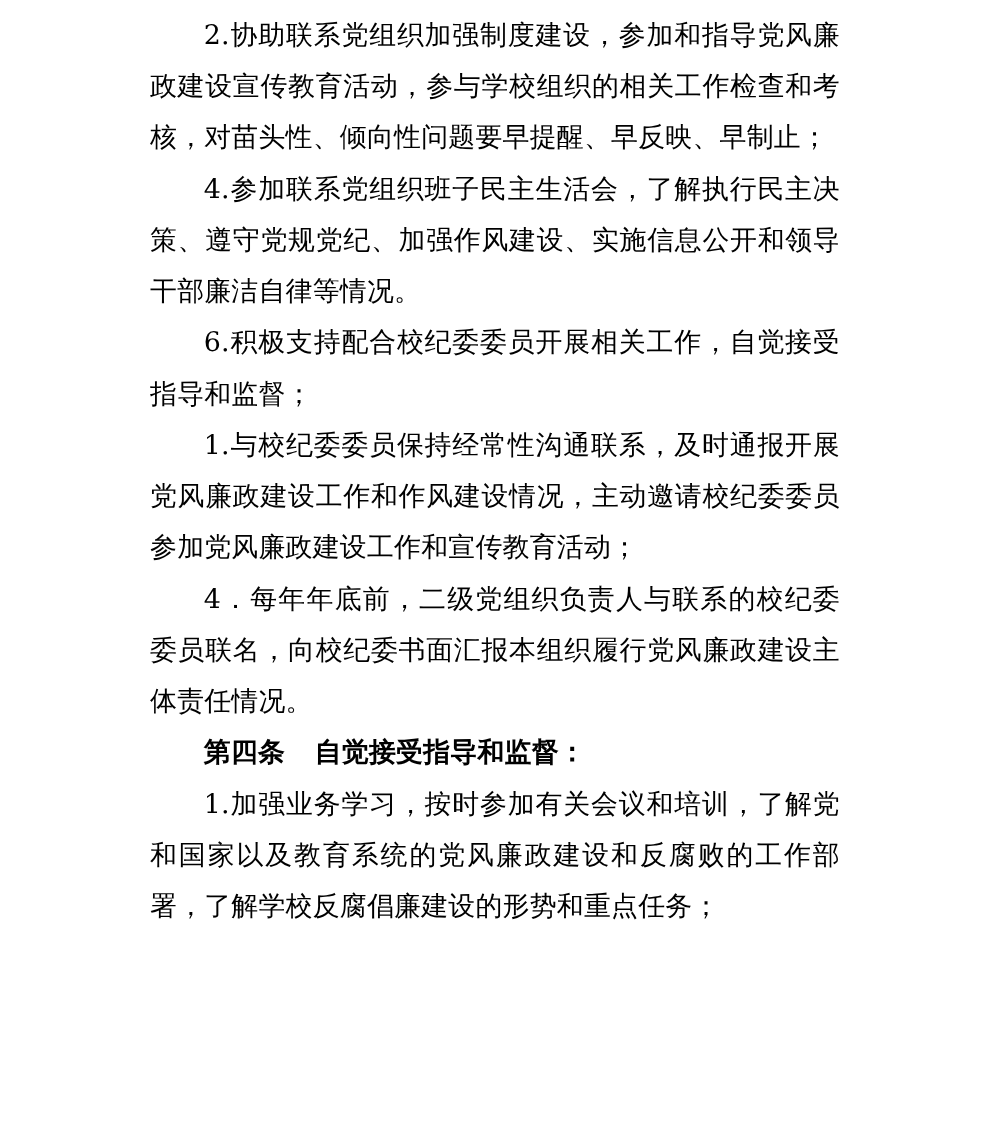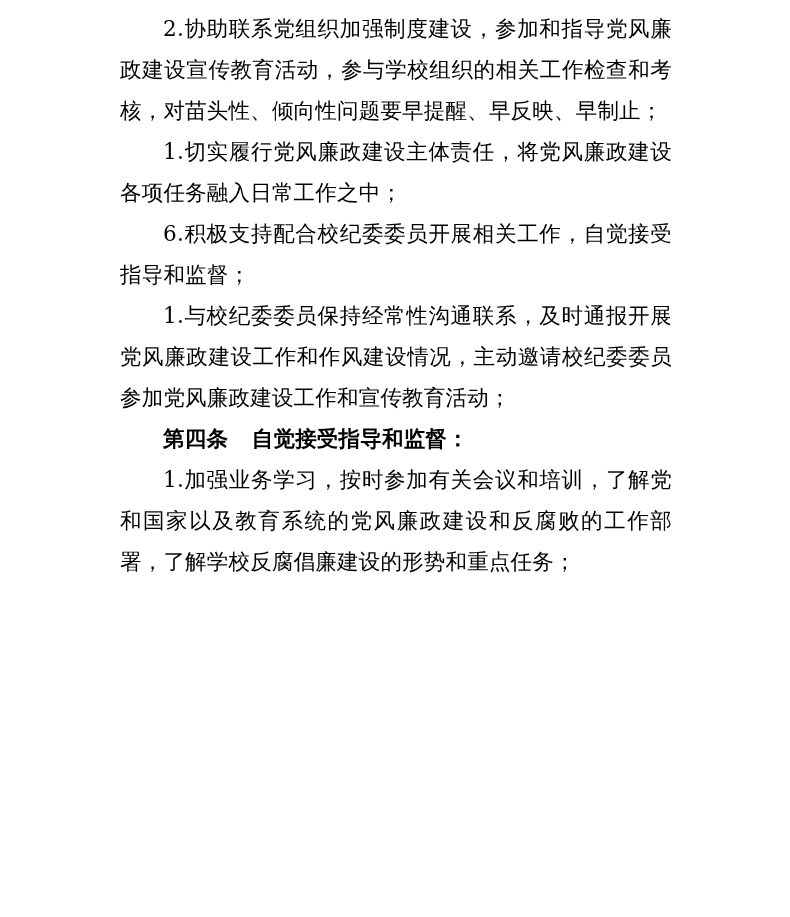--- a/index.html
+++ b/index.html
@@ -50,28 +50,29 @@
 </style>
 </head>
 <body>
 
 <div class="page">
   <div class="doc-body">
 
     <p class="para">2.协助联系党组织加强制度建设，参加和指导党风廉政建设宣传教育活动，参与学校组织的相关工作检查和考核，对苗头性、倾向性问题要早提醒、早反映、早制止；</p>
 
 
+    <p class="para">4.参加联系党组织班子民主生活会，了解执行民主决策、遵守党规党纪、加强作风建设、实施信息公开和领导干部廉洁自律等情况。</p>
 
 
-    <p class="para">1.切实履行党风廉政建设主体责任，将党风廉政建设各项任务融入日常工作之中；</p>
 
     <p class="para">6.积极支持配合校纪委委员开展相关工作，自觉接受指导和监督；</p>
 
     <p class="para">1.与校纪委委员保持经常性沟通联系，及时通报开展党风廉政建设工作和作风建设情况，主动邀请校纪委委员参加党风廉政建设工作和宣传教育活动；</p>
 
+    <p class="para">4．每年年底前，二级党组织负责人与联系的校纪委委员联名，向校纪委书面汇报本组织履行党风廉政建设主体责任情况。</p>
 
     <p class="para heading">
       <span class="art-no">第四条</span><span class="art-gap"></span><span class="art-title">自觉接受指导和监督：</span>
     </p>
 
     <p class="para">1.加强业务学习，按时参加有关会议和培训，了解党和国家以及教育系统的党风廉政建设和反腐败的工作部署，了解学校反腐倡廉建设的形势和重点任务；</p>
 
   </div>
 </div>
 

